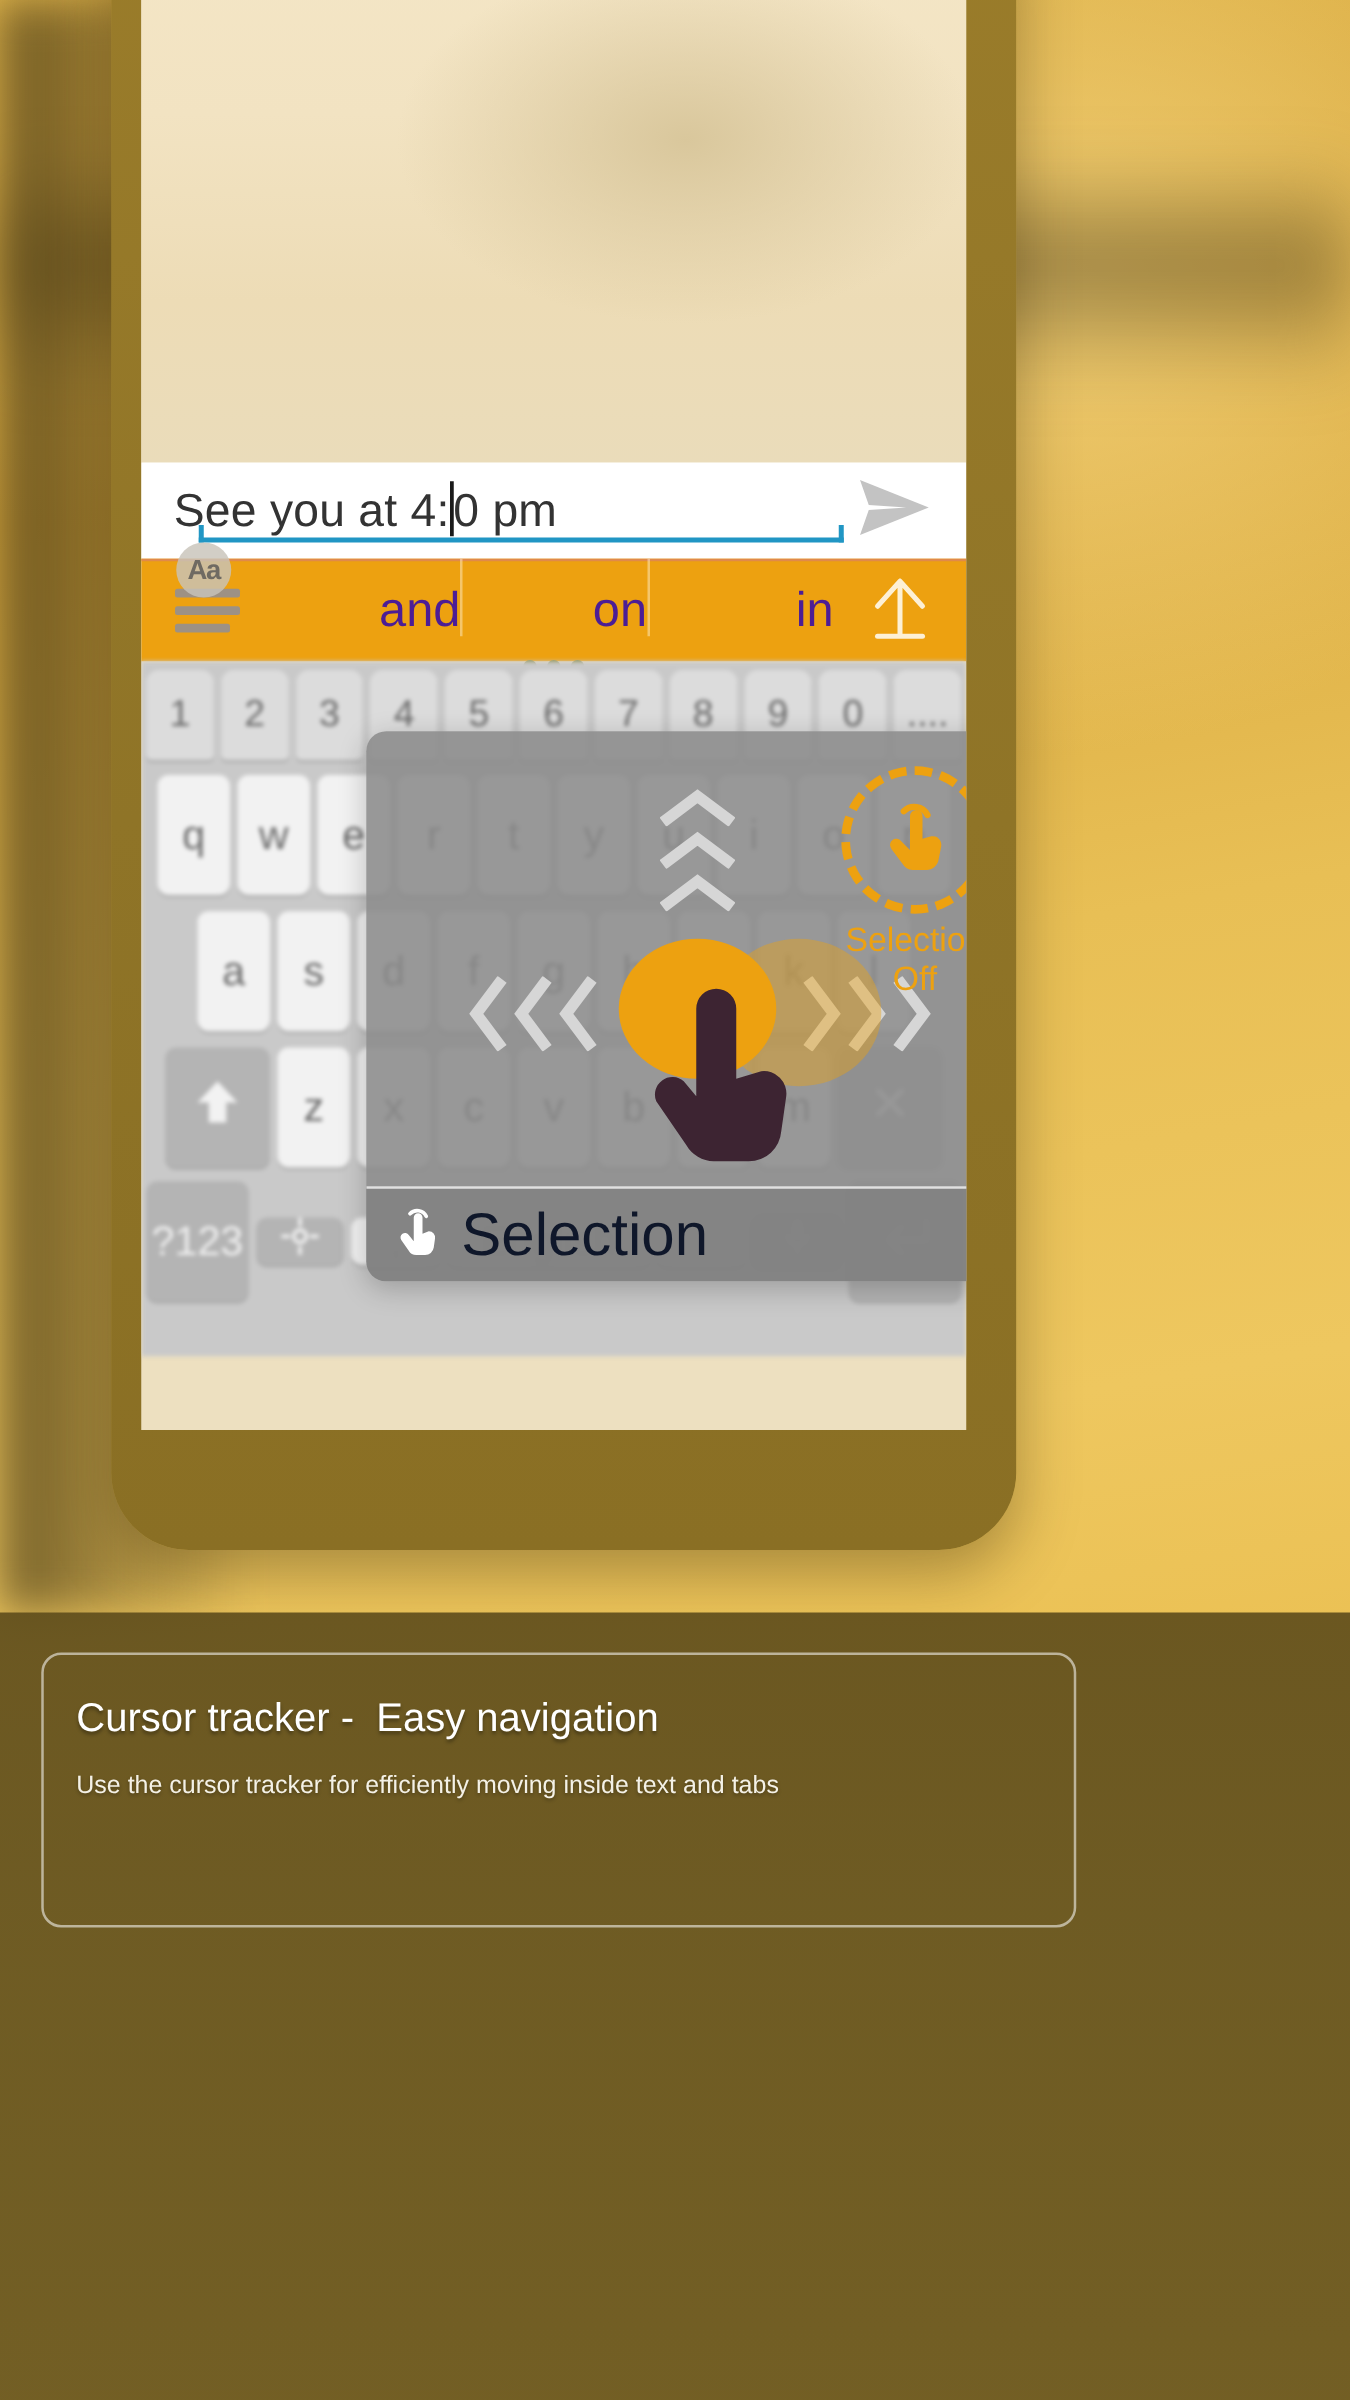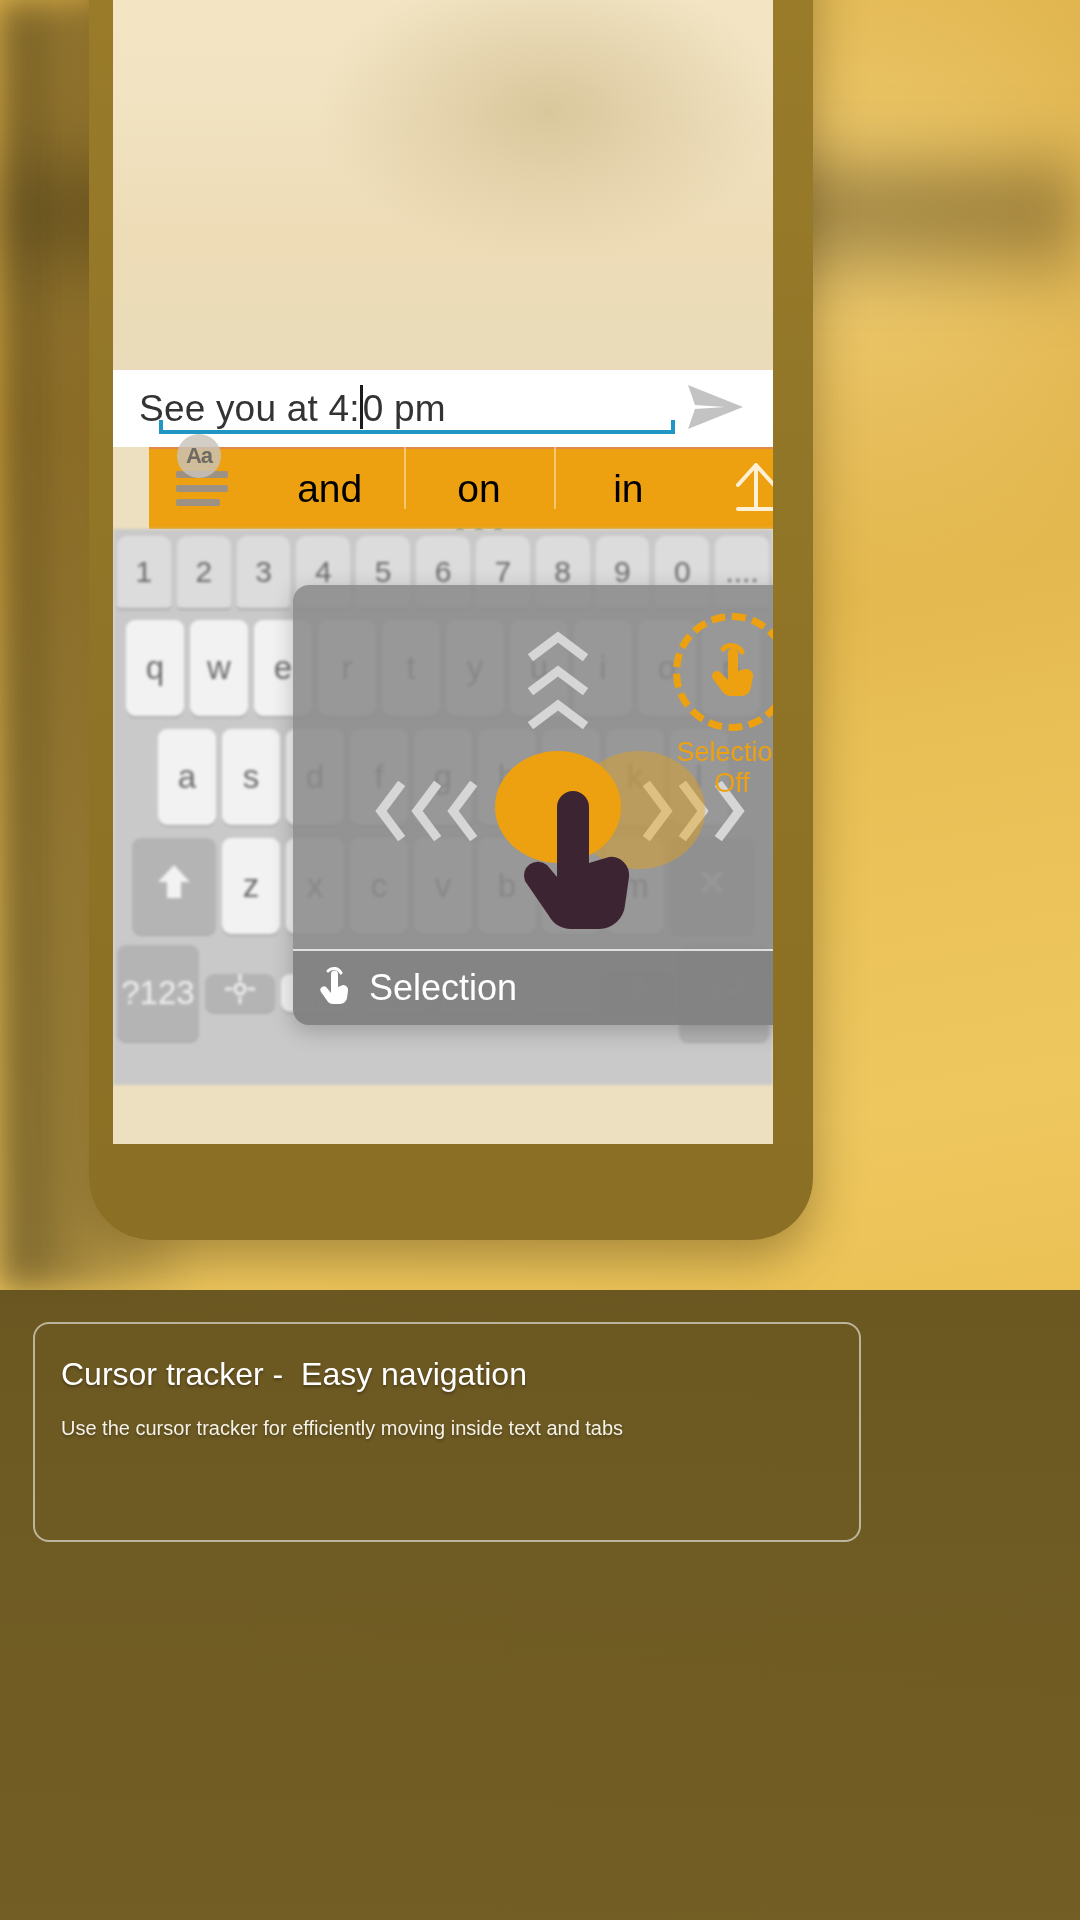--- a/index.html
+++ b/index.html
@@ -98,21 +98,20 @@
     width: 70px; height: 58px;
     display:flex; align-items:center; justify-content:center;
   }
 
   
   .suggest-bar {
     position: absolute; left: 0; top: 507px; width: 660px; height: 82px;
     background: #eda110;
     display: flex; align-items: center;
     border-top: 2px solid #e08a4a;
-    margin-left: 36px;
   }
   .menu-icon-wrap {
     position: relative; width: 106px; height: 82px;
     display:flex; align-items:center; justify-content:center;
   }
   .hamburger { position:relative; width: 52px; height: 40px; }
   .hamburger i {
     position: absolute; left: 0; height: 7px; border-radius: 2px;
     background: #9d9184; display:block;
   }
@@ -121,22 +120,22 @@
   .hamburger i:nth-child(3){ top: 30px; width: 44px; }
   .aa-badge {
     position: absolute; left: 28px; top: -14px;
     width: 44px; height: 44px; border-radius: 50%;
     background: rgba(200,195,185,0.82);
     color: #6f6a62; font-size: 22px; font-weight: bold;
     display: flex; align-items: center; justify-content: center;
     letter-spacing: -1px;
   }
   .suggest {
-    flex: 1; text-align: center; position: relative;
-    color: #000000; font-size: 39px;
+    flex: 1; text-align: right; position: relative;
+    color: #4c1d95; font-size: 39px;
     font-weight: 300;
   }
   .suggest + .suggest::before {
     content: ""; position: absolute; left: 0; top: -20px;
     width: 2px; height: 62px; background: rgba(255,245,220,0.45);
   }
   .dots {
     position: absolute; left: 50%; transform: translateX(-50%);
     bottom: -28px; display: flex; gap: 8px;
   }
@@ -229,21 +228,21 @@
     width: 126px; height: 112px; border-radius: 50%;
     background: #eda110;
   }
 
   .tracker-footer {
     position: absolute; left: 0; right: 0; bottom: 0; height: 76px;
     background: rgba(130,130,130,0.92);
     border-top: 2px solid rgba(255,255,255,0.75);
     display: flex; align-items: center; padding-left: 24px; gap: 18px;
   }
-  .footer-label { color: #ffffff; font-size: 36px; }
+  .footer-label { color: #0f172a; font-size: 48px; }
 
   
   .caption-backdrop {
     position: absolute; left: 0; top: 1290px; width: 1080px; height: 630px;
     background: linear-gradient(180deg, rgba(96,78,28,0.92) 0%, rgba(104,86,33,0.95) 40%, rgba(110,91,35,0.96) 100%);
   }
   .caption-card {
     position: absolute; left: 33px; top: 1322px;
     width: 828px; height: 220px;
     border: 2px solid rgba(255,255,255,0.55);

